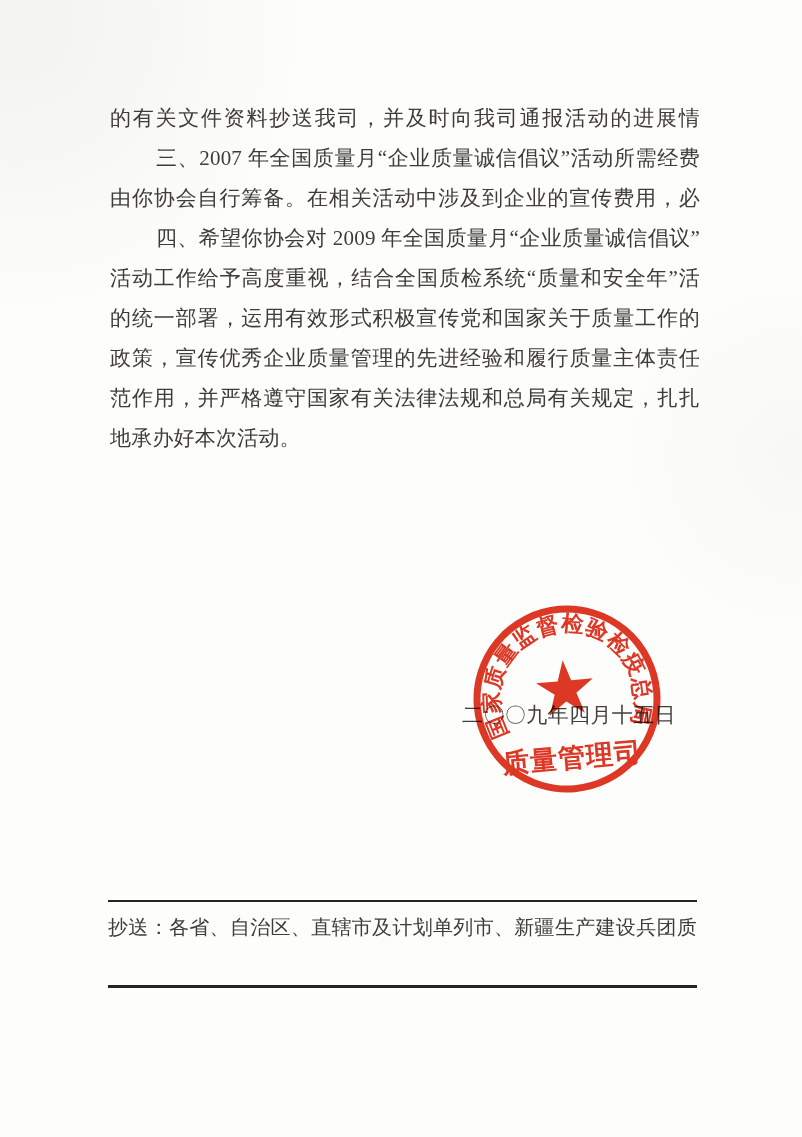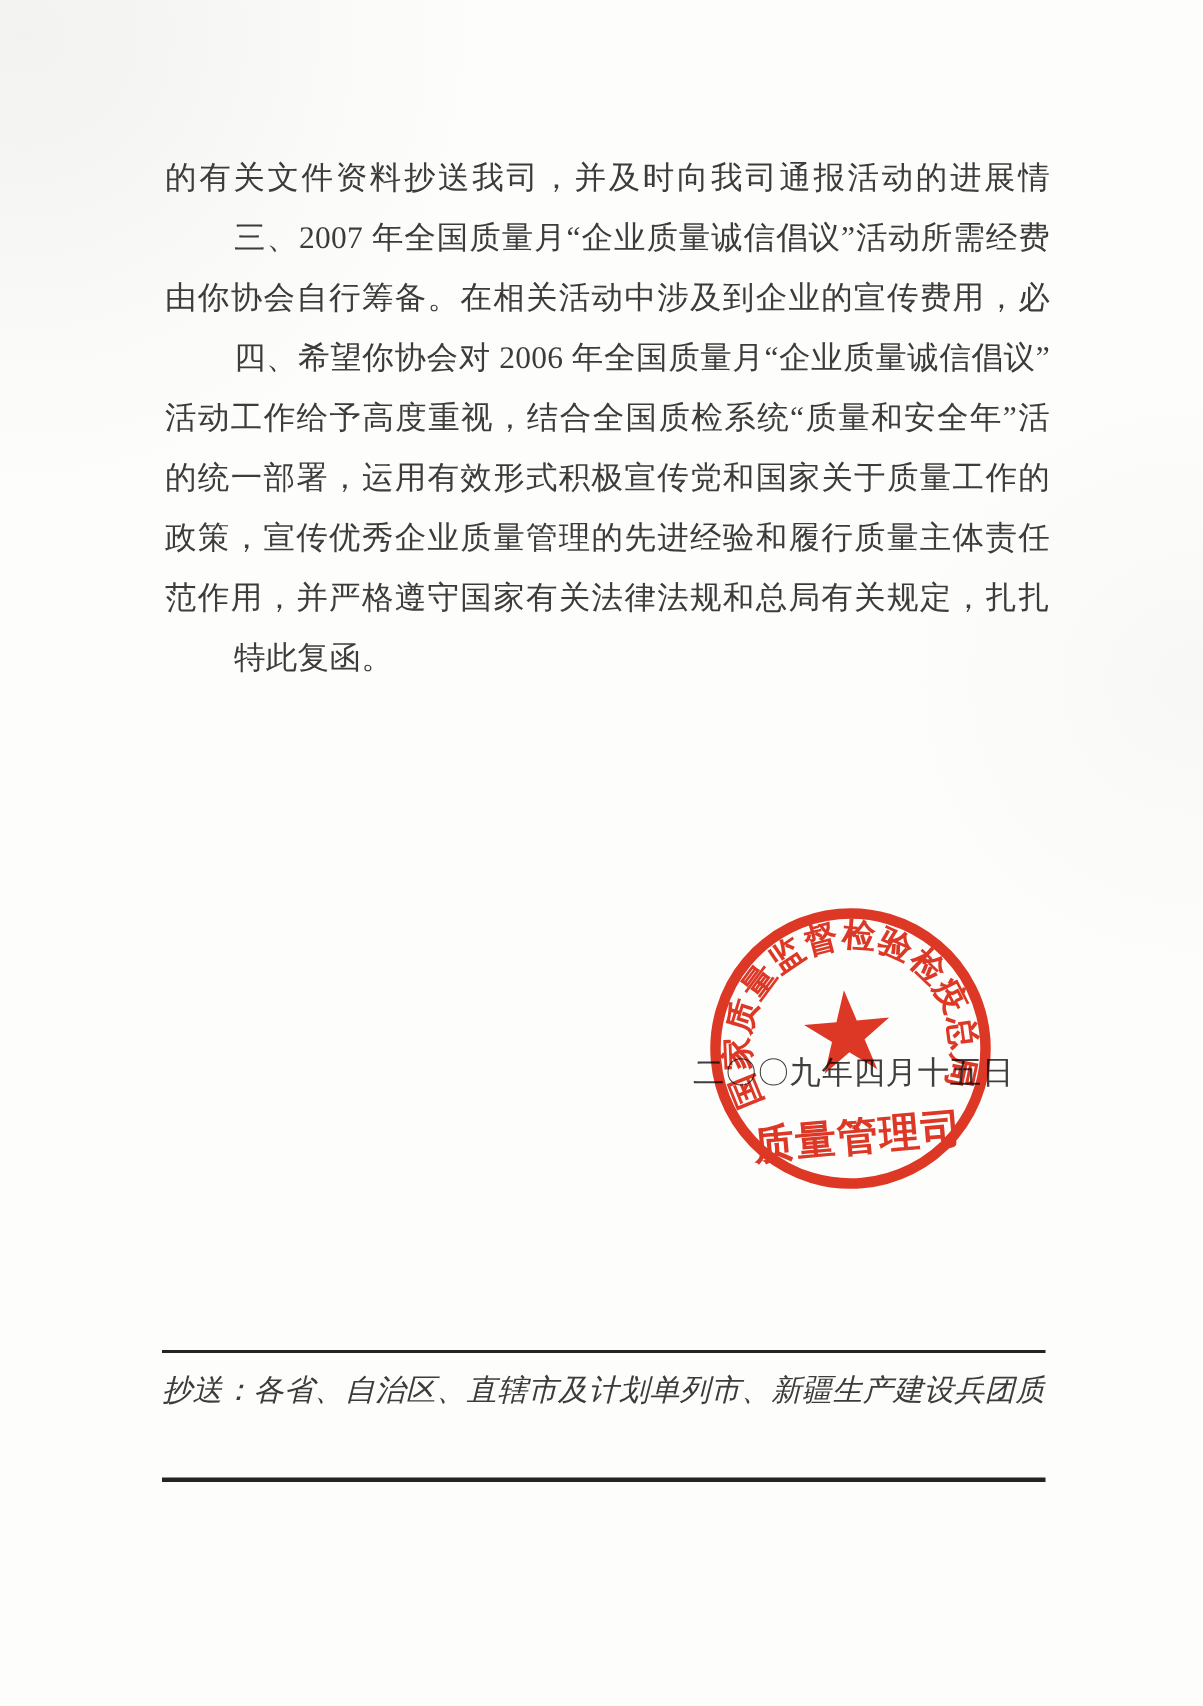--- a/index.html
+++ b/index.html
@@ -83,39 +83,38 @@
     width: 589px;
     font-size: 20px;
     color: #3d3c3a;
     letter-spacing: 0.2px;
   }
   .cc-line {
     height: 43px;
     line-height: 43px;
     text-align: justify;
     white-space: nowrap;
-    font-style: italic;
   }
   .cc-line.full { white-space: normal; text-align-last: justify; overflow: hidden; }
 </style>
 </head>
 <body>
 
 <div class="page">
 
   <div class="body-text">
     <div class="line full">的有关文件资料抄送我司，并及时向我司通报活动的进展情况。</div>
     <div class="line full indent">三、2007 年全国质量月“企业质量诚信倡议”活动所需经费</div>
     <div class="line full">由你协会自行筹备。在相关活动中涉及到企业的宣传费用，必须坚</div>
-    <div class="line full indent">四、希望你协会对 2006 年全国质量月“企业质量诚信倡议”</div>
+    <div class="line full indent">四、希望你协会对 2009 年全国质量月“企业质量诚信倡议”</div>
     <div class="line full">活动工作给予高度重视，结合全国质检系统“质量和安全年”活动</div>
     <div class="line full">的统一部署，运用有效形式积极宣传党和国家关于质量工作的方针</div>
     <div class="line full">政策，宣传优秀企业质量管理的先进经验和履行质量主体责任的典</div>
     <div class="line full">范作用，并严格遵守国家有关法律法规和总局有关规定，扎扎实实</div>
-    <div class="line indent">特此复函。</div>
+    <div class="line">地承办好本次活动。</div>
   </div>
 
   <div class="date-line">二〇〇九年四月十五日</div>
 
   <div class="stamp-wrap">
     <svg width="200" height="200" viewBox="0 0 200 200">
       <defs>
         <path id="sealArc" d="M 38.4,128.7 A 68,68 0 1 1 161.6,128.7" fill="none"></path>
       </defs>
       <circle cx="100" cy="100" r="90" fill="none" stroke-width="7" stroke="#dd2a18"></circle>

